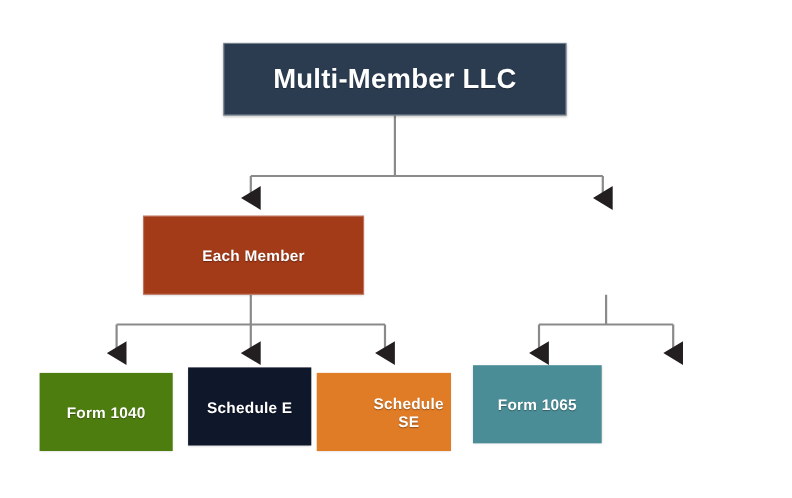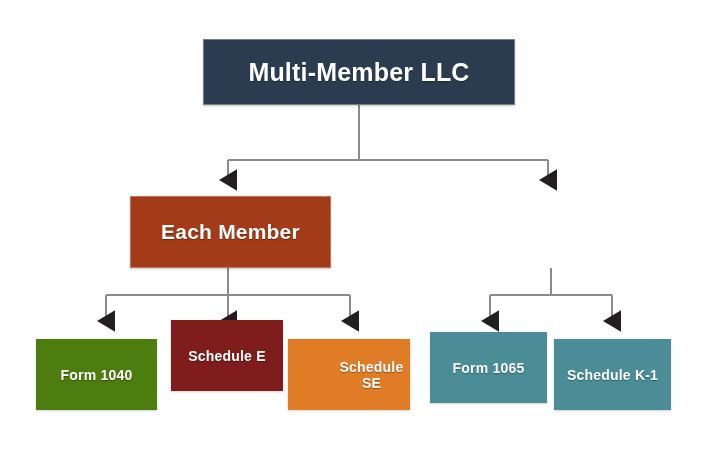--- a/index.html
+++ b/index.html
@@ -36,21 +36,21 @@
     letter-spacing: 0.2px;
     text-shadow: 0 1px 1px rgba(0,0,0,0.35);
   }
   .node-root {
     font-size: 25px;
     font-weight: bold;
     border: 1px solid rgba(255,255,255,0.35);
     box-shadow: 0 1px 2px rgba(0,0,0,0.22);
   }
   .node-branch {
-    font-size: 21px;
+    font-size: 14px;
     font-weight: bold;
     border: 1px solid rgba(255,255,255,0.30);
     box-shadow: 0 1px 2px rgba(0,0,0,0.22);
   }
   .node-leaf {
     font-size: 14px;
     font-weight: bold;
     box-shadow: 0 1px 2px rgba(0,0,0,0.18);
   }
 </style>
@@ -92,26 +92,23 @@
     <span>Multi-Member LLC</span>
   </div>
 
   <div class="node node-branch" id="node-branch-0" style="left: 130px; top: 196px; width: 201px; height: 72px; background: rgb(163, 58, 24);">
     <span>Each Member</span>
   </div>
 
   <div class="node node-leaf" id="node-leaf-0" style="left: 36px; top: 339px; width: 121px; height: 71px; background: #4d7c0f;">
     <span>Form 1040</span>
   </div>
-  <div class="node node-leaf" id="node-leaf-1" style="left: 171px; top: 320px; width: 112px; height: 71px; background: #7f1d1d;">
+  <div class="node node-leaf" id="node-leaf-1" style="left: 171px; top: 334px; width: 112px; height: 71px; background: #0f172a;">
     <span>Schedule E</span>
   </div>
   <div class="node node-leaf" id="node-leaf-2" style="left: 288px; top: 339px; width: 122px; height: 71px; background: rgb(224, 123, 38); padding-left: 45px;">
     <span>Schedule SE</span>
   </div>
   <div class="node node-leaf" id="node-leaf-3" style="left: 430px; top: 332px; width: 117px; height: 71px; background: rgb(74, 141, 150);">
     <span>Form 1065</span>
   </div>
-  <div class="node node-leaf" id="node-leaf-4" style="left: 554px; top: 339px; width: 117px; height: 71px; background: rgb(74, 141, 150);">
-    <span>Schedule K-1</span>
-  </div>
 
 </div>
 
 </body></html>

